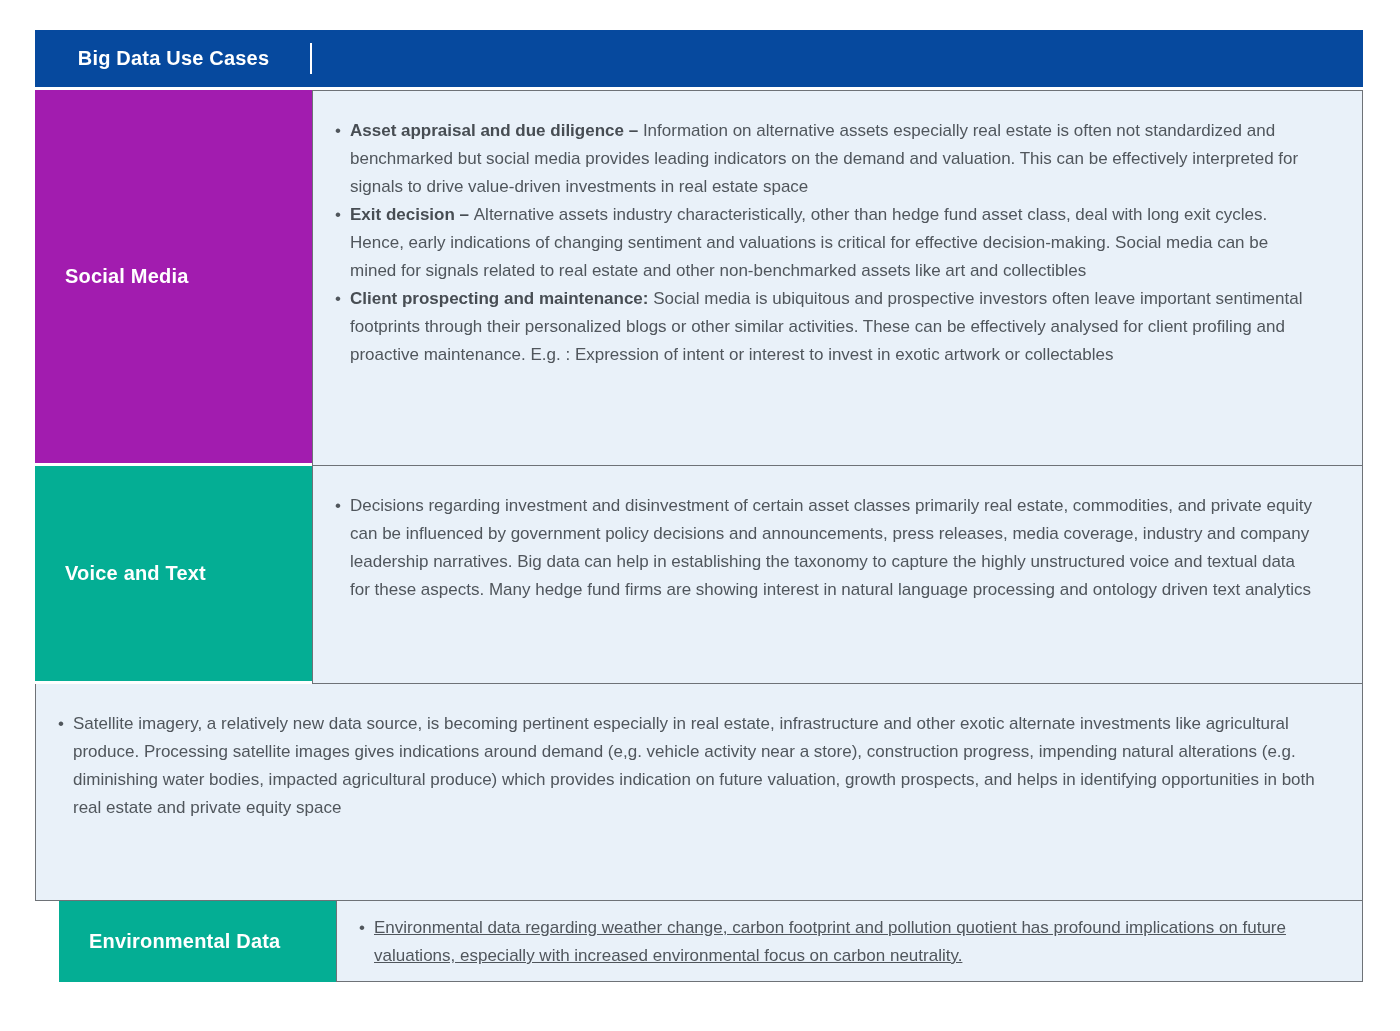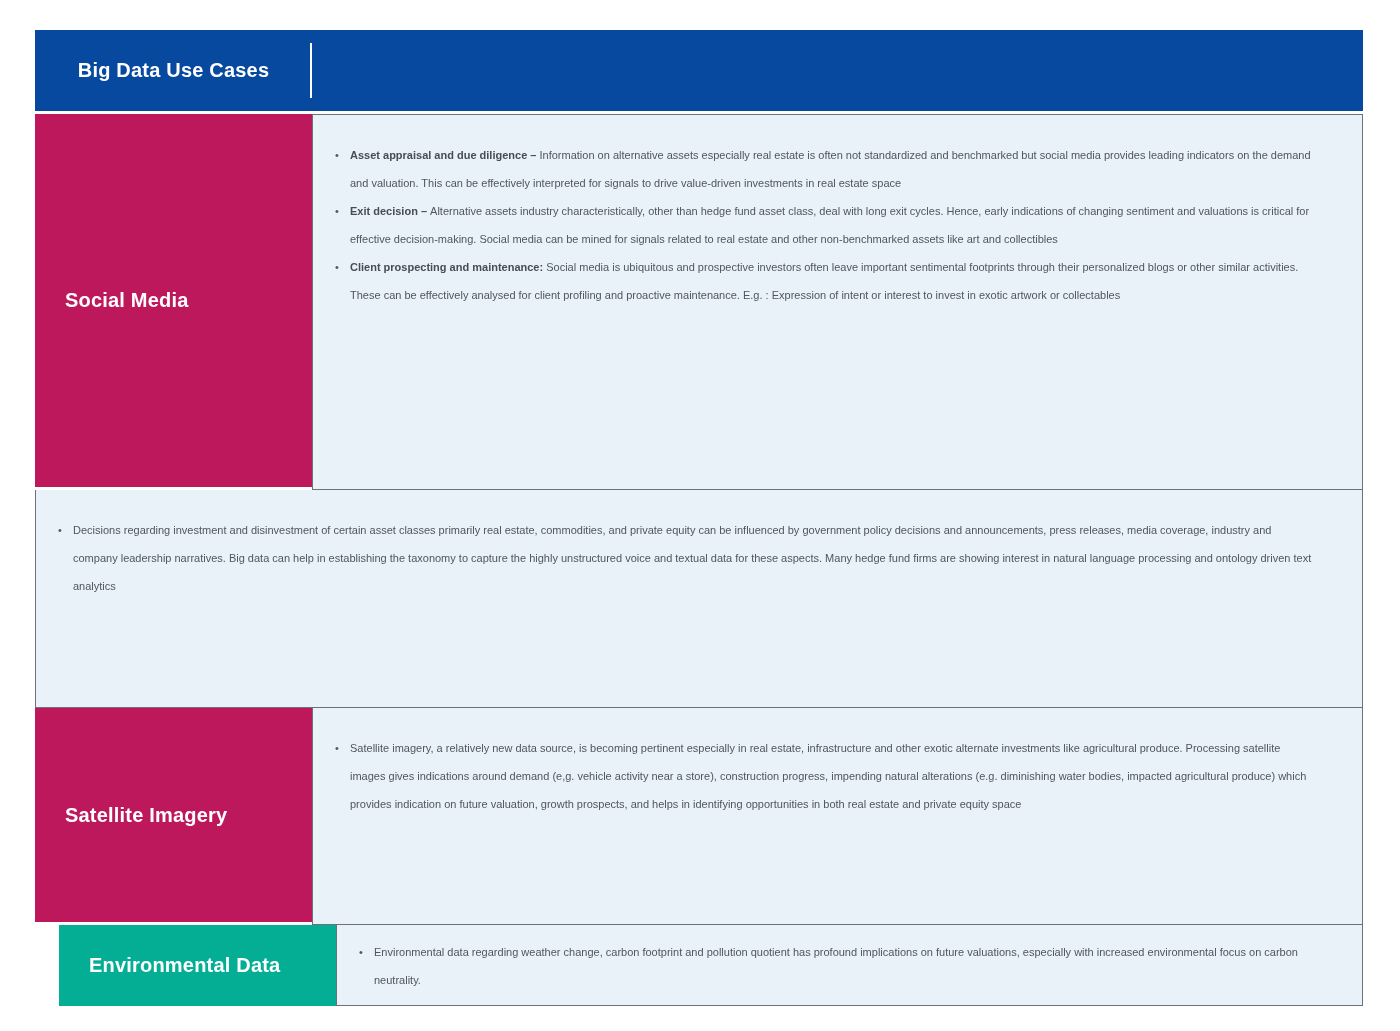--- a/index.html
+++ b/index.html
@@ -17,21 +17,21 @@
   }
   .table {
     position: absolute;
     left: 35px;
     top: 30px;
     width: 1328px;
   }
   
   .header-row {
     display: flex;
-    height: 81px;
+    height: 57px;
     background: #06499E;
     margin-bottom: 3px;
     position: relative;
   }
   .header-cell {
     display: flex;
     align-items: center;
     justify-content: center;
     color: #ffffff;
     font-weight: 700;
@@ -60,37 +60,37 @@
     box-sizing: border-box;
     display: flex;
     align-items: center;
     padding-left: 30px;
     color: #ffffff;
     font-weight: 700;
     font-size: 20px;
     letter-spacing: 0.2px;
   }
   .body-row:not(:last-child) .label-cell { margin-bottom: 3px; }
-  .bg-blue { background: #be185d; }
+  .bg-blue { background: #a21caf; }
   .bg-teal { background: #04AE94; }
 
   .content-cell {
     flex: 1;
     box-sizing: border-box;
     background: #E9F1F9;
     border: 1px solid #6E7277;
     border-top: none;
     padding: 26px 44px 16px 20px;
     color: #50565C;
-    font-size: 11px;
+    font-size: 17px;
     line-height: 28px;
     overflow: hidden;
   }
   .body-row.first .content-cell { border-top: 1px solid #6E7277; }
-  .row-env .content-cell { padding-top: 13px; }
+  .row-env .content-cell { padding-top: 13px; text-decoration: underline; }
 
   .bullet-list {
     list-style: none;
     margin: 0;
     padding: 0;
   }
   .bullet-item {
     position: relative;
     padding-left: 17px;
   }
@@ -122,31 +122,31 @@
       <div class="content-cell">
         <ul class="bullet-list">
           <li class="bullet-item"><span class="bullet-bold">Asset appraisal and due diligence – </span><span>Information on alternative assets especially real estate is often not standardized and benchmarked but social media provides leading indicators on the demand and valuation. This can be effectively interpreted for signals to drive value-driven investments  in real estate space</span></li>
           <li class="bullet-item"><span class="bullet-bold">Exit decision – </span><span>Alternative assets industry characteristically, other than hedge fund asset class, deal with long exit cycles. Hence, early indications of changing sentiment and valuations is critical for effective decision-making. Social media can be mined for signals related to real estate and other non-benchmarked assets like art and collectibles</span></li>
           <li class="bullet-item"><span class="bullet-bold">Client prospecting and maintenance: </span><span>Social media is ubiquitous and prospective investors often leave important sentimental footprints through their personalized blogs or other similar activities. These can be effectively analysed for client profiling and proactive maintenance. E.g. : Expression of intent or interest to invest in exotic artwork or collectables</span></li>
         </ul>
       </div>
     </div>
 
     <div class="body-row row-voice">
+      <div class="label-cell bg-teal">
+        <span>Voice and Text</span>
+      </div>
       <div class="content-cell">
         <ul class="bullet-list">
           <li class="bullet-item"><span class="bullet-bold"></span><span>Decisions regarding investment and disinvestment of certain asset classes primarily real estate, commodities, and private equity can be influenced by government policy decisions and announcements, press releases, media coverage, industry and company leadership narratives. Big data can help in establishing the taxonomy to capture the highly unstructured voice and textual data for these aspects. Many hedge fund firms are showing interest in natural language processing and ontology driven text analytics</span></li>
         </ul>
       </div>
     </div>
 
     <div class="body-row row-satellite">
-      <div class="label-cell bg-blue">
-        <span>Satellite Imagery</span>
-      </div>
       <div class="content-cell">
         <ul class="bullet-list">
           <li class="bullet-item"><span class="bullet-bold"></span><span>Satellite imagery, a relatively new data source, is becoming pertinent especially in real estate, infrastructure and other exotic alternate investments like agricultural produce. Processing satellite images gives indications around demand (e,g. vehicle activity near a store), construction progress, impending natural alterations (e.g. diminishing water bodies, impacted agricultural produce) which provides indication on future valuation, growth prospects, and helps in identifying opportunities in both real estate and private equity space</span></li>
         </ul>
       </div>
     </div>
 
     <div class="body-row row-env">
       <div class="label-cell bg-teal">
         <span>Environmental Data</span>

